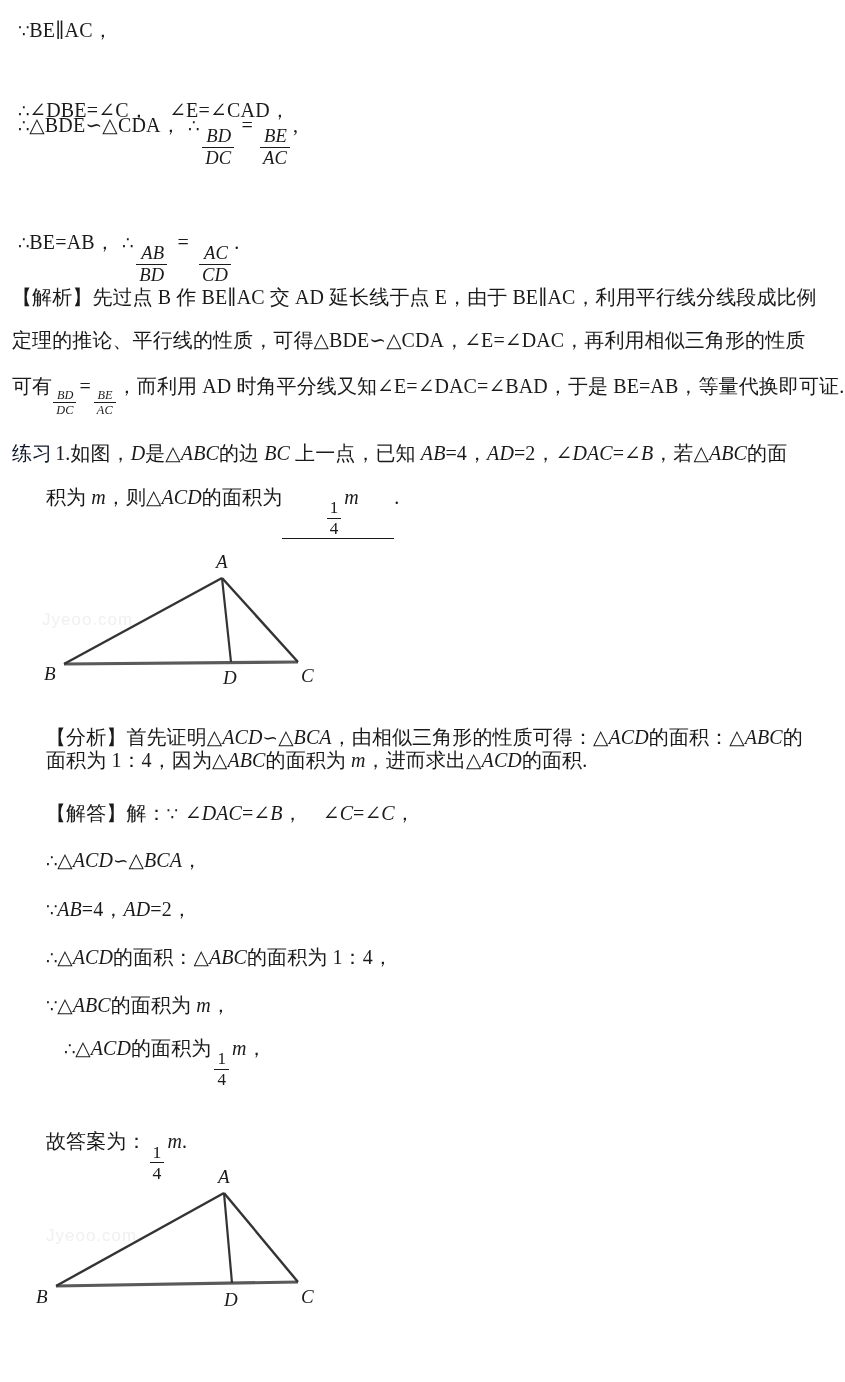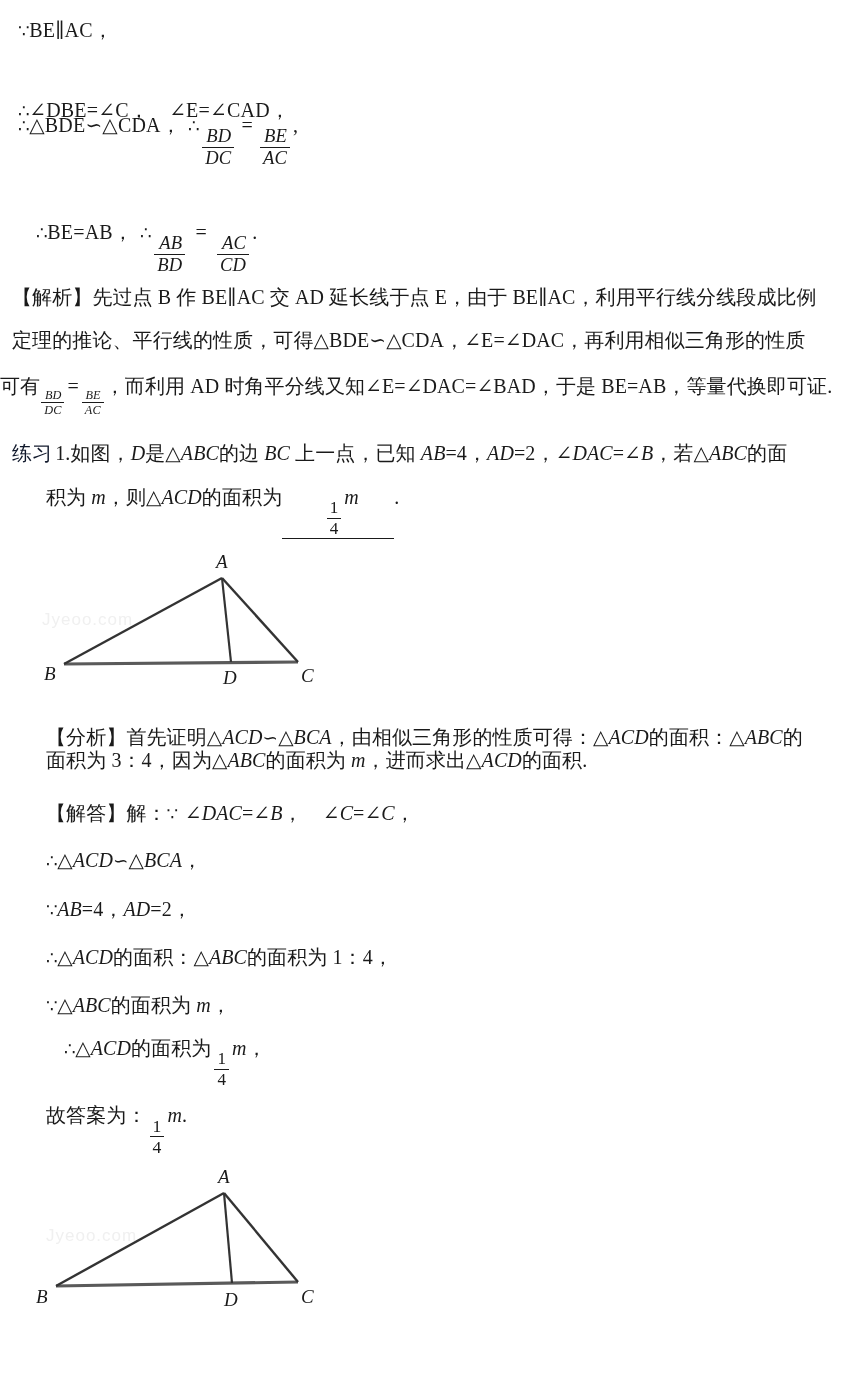--- a/index.html
+++ b/index.html
@@ -121,39 +121,39 @@
     <span class="bec-glyph">∴</span><span class="up">△BDE∽△CDA，</span><span class="sp"></span><span class="bec-glyph">∴</span><span class="frac">
         <span class="num">BD</span>
         <span class="den">DC</span>
       </span><span class="up" style="margin:0 4px;">=</span><span class="frac">
         <span class="num">BE</span>
         <span class="den">AC</span>
       </span><span class="up">,</span>
   </div>
 
 
-  <div class="line" style="left:18px; top:222px;margin-left:18px;">
+  <div class="line" style="left:18px; top:232px;">
     <span class="bec-glyph">∴</span><span class="up">BE=AB，</span><span class="sp"></span><span class="bec-glyph">∴</span><span class="frac">
         <span class="num">AB</span>
         <span class="den">BD</span>
       </span><span class="up" style="margin:0 7px;">=</span><span class="frac">
         <span class="num">AC</span>
         <span class="den">CD</span>
       </span><span class="up">.</span>
   </div>
 
   <div class="line wide" style="left:12px; top:287px;">
     <span class="cn">【解析】</span><span class="cn">先过点 B 作 BE∥AC 交 AD 延长线于点 E，由于 BE∥AC，利用平行线分线段成比例</span>
   </div>
 
   <div class="line wide" style="left:12px; top:330px;">
     <span class="cn">定理的推论、平行线的性质，可得△BDE∽△CDA，∠E=∠DAC，再利用相似三角形的性质</span>
   </div>
 
-  <div class="line wide" style="left:0; top:376px;">
+  <div class="line wide" style="left:12px; top:376px;">
     <span class="cn">可有</span><span class="frac tiny">
         <span class="num">BD</span>
         <span class="den">DC</span>
       </span><span class="up" style="margin:0 2px;">=</span><span class="frac tiny">
         <span class="num">BE</span>
         <span class="den">AC</span>
       </span><span class="cn">，而利用 AD 时角平分线又知∠E=∠DAC=∠BAD，于是 BE=AB，等量代换即可证.</span>
   </div>
 
   <div class="line wide" style="left:12px; top:443px;">
@@ -184,21 +184,21 @@
       <text x="203" y="136" font-family="Liberation Serif, serif" font-style="italic" font-size="19" fill="#1a1a1a">D</text>
       <text x="281" y="134" font-family="Liberation Serif, serif" font-style="italic" font-size="19" fill="#1a1a1a">C</text>
     </svg>
   </div>
 
   <div class="line wide" style="left:46px; top:703px;margin-top:24px;">
     <span class="cn">【分析】</span><span class="cn">首先证明△</span><span class="it">ACD</span><span class="glyph-sim">∽</span><span class="cn">△</span><span class="it">BCA</span><span class="cn">，由相似三角形的性质可得：△</span><span class="it">ACD</span><span class="cn">的面积：△</span><span class="it">ABC</span><span class="cn">的</span>
   </div>
 
   <div class="line wide" style="left:46px; top:750px;">
-    <span class="cn">面积为 3：4，因为△</span><span class="it">ABC</span><span class="cn">的面积为 </span><span class="it">m</span><span class="cn">，进而求出△</span><span class="it">ACD</span><span class="cn">的面积.</span>
+    <span class="cn">面积为 1：4，因为△</span><span class="it">ABC</span><span class="cn">的面积为 </span><span class="it">m</span><span class="cn">，进而求出△</span><span class="it">ACD</span><span class="cn">的面积.</span>
   </div>
 
   <div class="line wide" style="left:46px; top:803px;">
     <span class="cn">【解答】</span><span class="cn">解：</span><span class="bec-glyph">∵</span><span class="sp"></span><span class="cn">∠</span><span class="it">DAC</span><span class="cn">=∠</span><span class="it">B</span><span class="cn">，　∠</span><span class="it">C</span><span class="cn">=∠</span><span class="it">C</span><span class="cn">，</span>
   </div>
 
   <div class="line wide" style="left:46px; top:850px;">
     <span class="bec-glyph">∴</span><span class="cn">△</span><span class="it">ACD</span><span class="glyph-sim">∽</span><span class="cn">△</span><span class="it">BCA</span><span class="cn">，</span>
   </div>
 
@@ -214,21 +214,21 @@
     <span class="bec-glyph">∵</span><span class="cn">△</span><span class="it">ABC</span><span class="cn">的面积为 </span><span class="it">m</span><span class="cn">，</span>
   </div>
 
   <div class="line wide" style="left:64px; top:1038px;">
     <span class="bec-glyph">∴</span><span class="cn">△</span><span class="it">ACD</span><span class="cn">的面积为</span><span class="frac num-up" style="font-size:0.92em;">
         <span class="num">1</span>
         <span class="den">4</span>
       </span><span class="it">m</span><span class="cn">，</span>
   </div>
 
-  <div class="line wide" style="left:46px; top:1105px;">
+  <div class="line wide" style="left:46px; top:1131px;">
     <span class="cn">故答案为：</span><span class="frac num-up" style="font-size:0.95em;">
         <span class="num">1</span>
         <span class="den">4</span>
       </span><span class="it">m</span><span class="cn">.</span>
   </div>
 
   <div class="figure" style="left:20px; top:1160px;">
     <span class="wm" style="left:26px; top:66px;">Jyeoo.com</span>
     <svg width="320" height="150" viewBox="0 0 320 150">
       <line x1="36" y1="126" x2="278" y2="122" stroke="#5a5a5a" stroke-width="3.2"></line>

